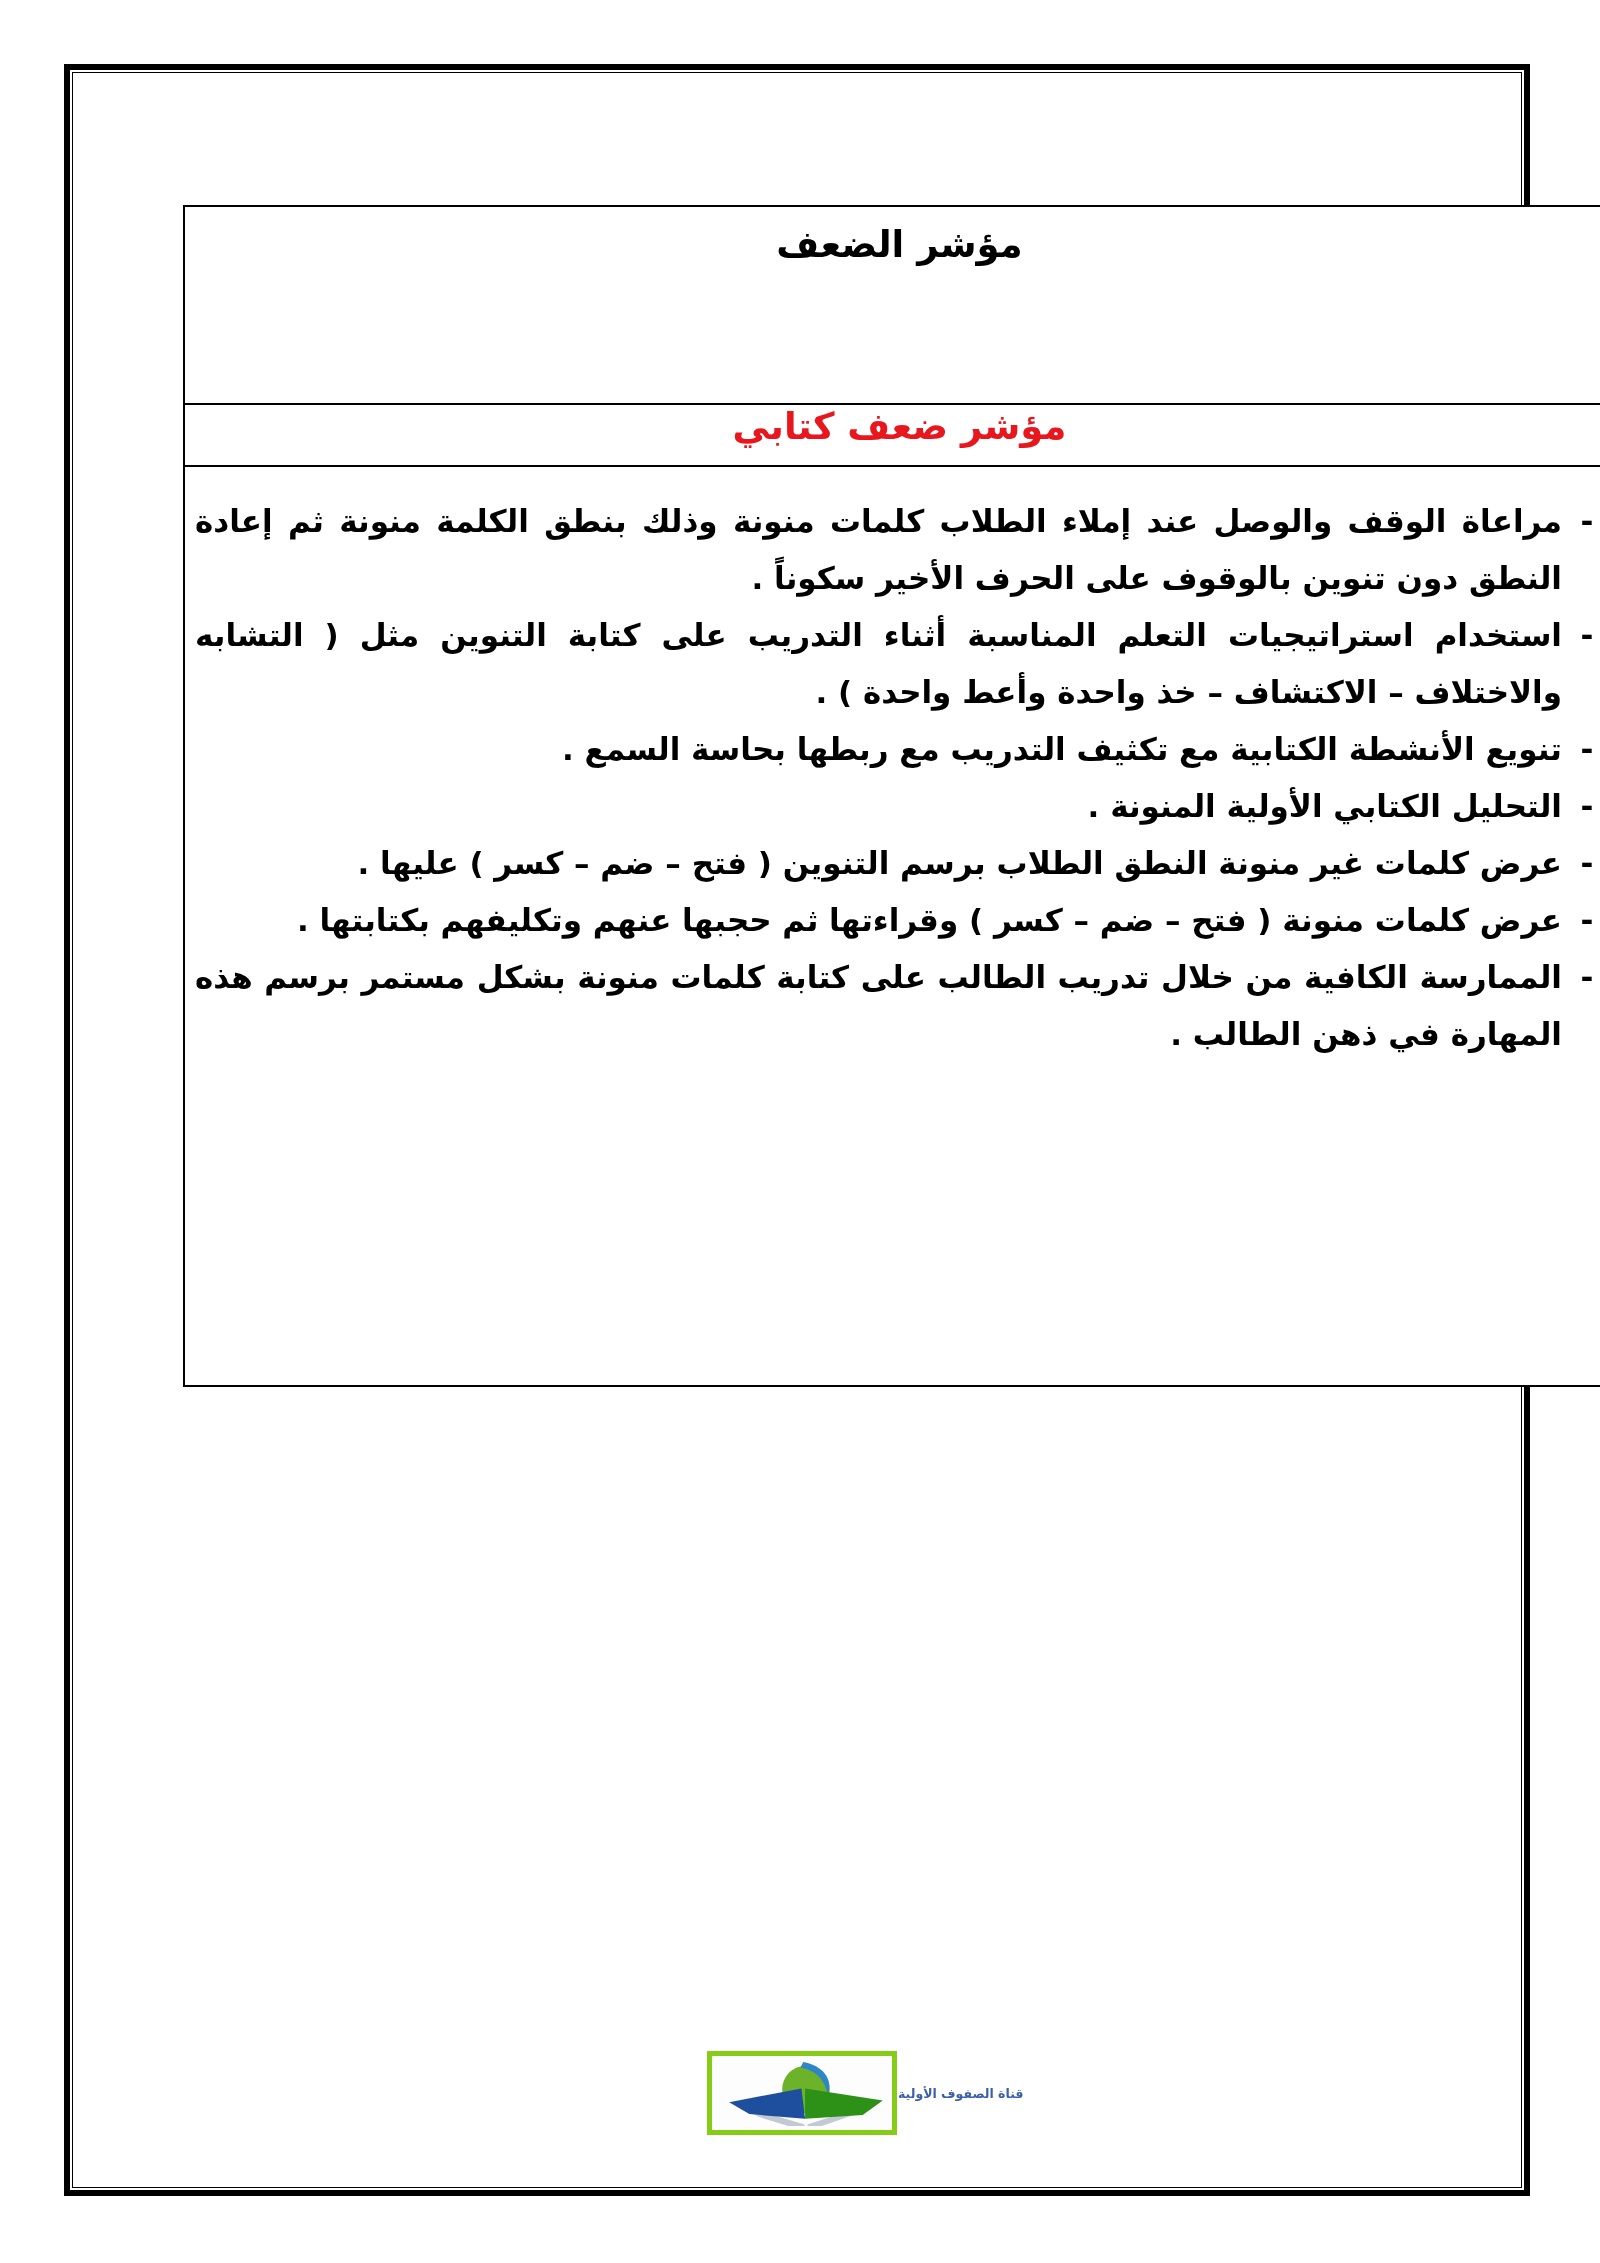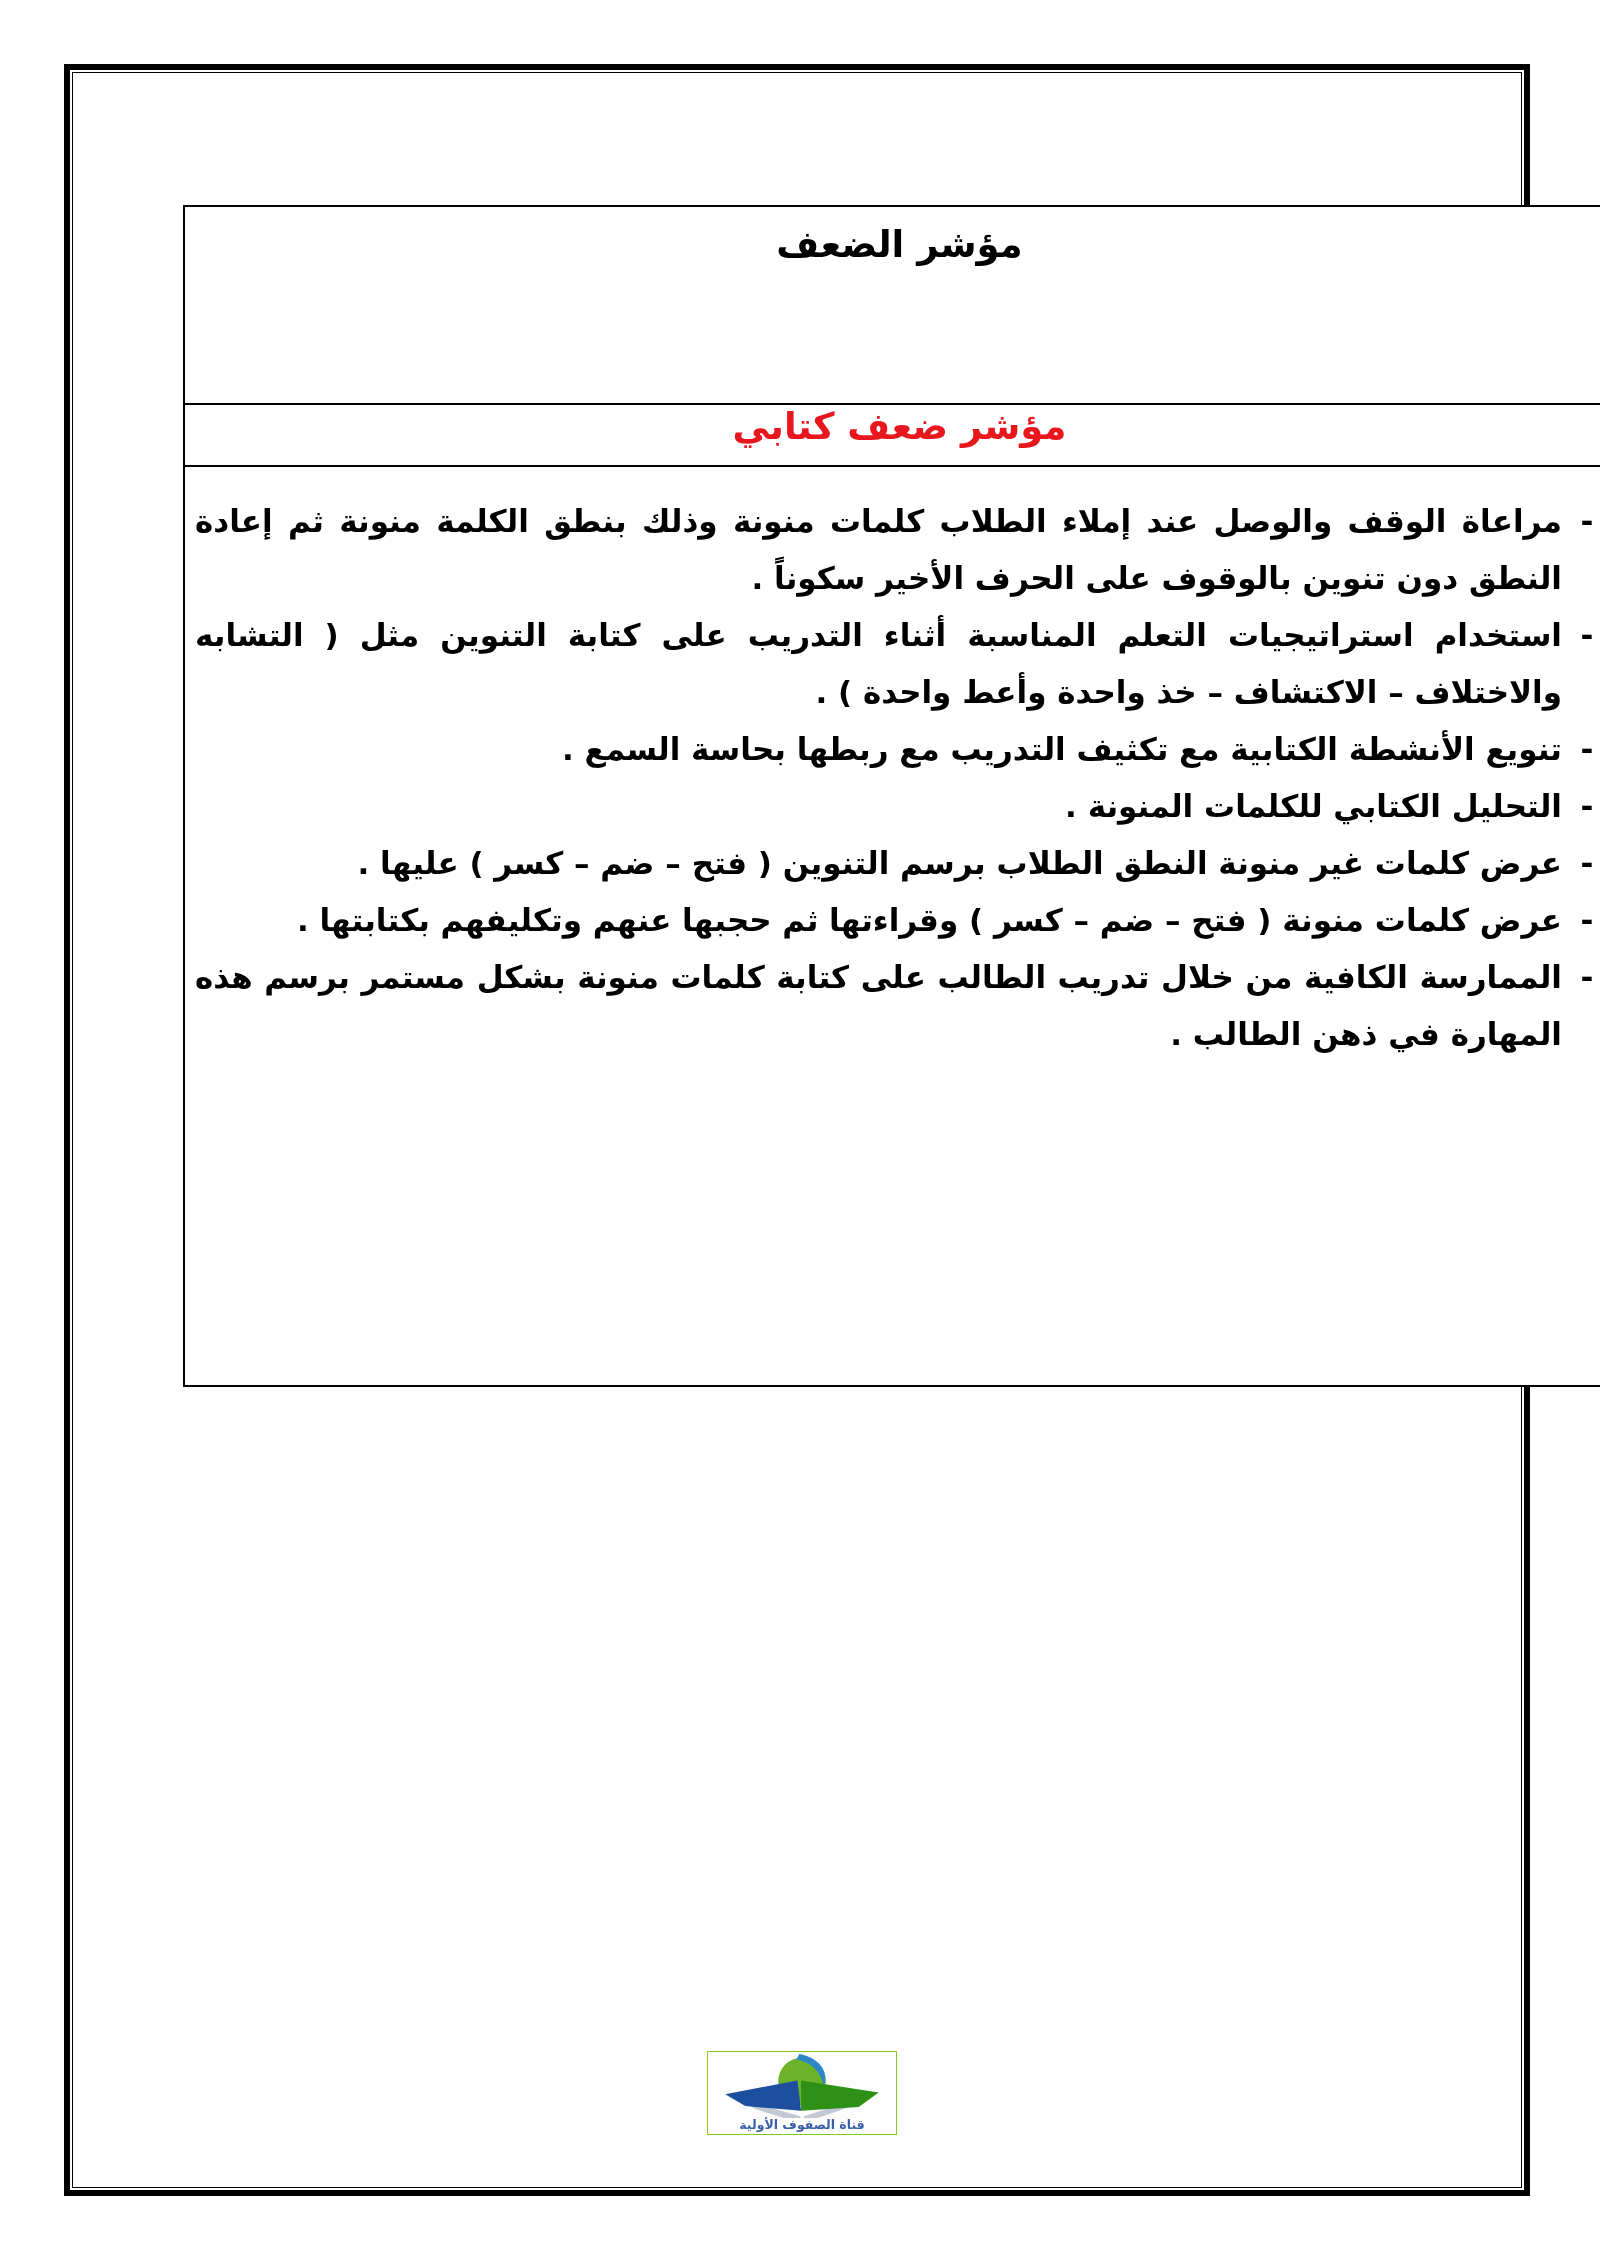--- a/index.html
+++ b/index.html
@@ -71,24 +71,24 @@
     text-align:center;
   }
   .bullet .btext{
     flex:1 1 auto;
     text-align:justify;
   }
   
   .footer-logo{
     position:absolute;left:707px;top:2051px;
     width:190px;height:84px;
-    border:1px solid #84cc16;
+    border:5px solid #84cc16;
     box-sizing:border-box;
     background:#fdfdfd;
-    display:flex;flex-direction:column;align-items:center;justify-content:flex-start;
+    display:flex;flex-direction:row;align-items:center;justify-content:flex-start;
     padding:2px 2px 1px 2px;
   }
   .footer-logo svg{flex:0 0 auto;}
   .logo-caption{
     font-size:12.5px;line-height:14px;
     font-weight:700;
     color:var(--logo-caption-blue,#3b5fa8);
     white-space:nowrap;
     direction:rtl;
   }
@@ -128,21 +128,21 @@
       <div class="btext">استخدام استراتيجيات التعلم المناسبة أثناء التدريب على كتابة التنوين مثل ( التشابه والاختلاف – الاكتشاف – خذ واحدة وأعط واحدة ) .</div>
     </div>
 
     <div class="bullet">
       <span class="dash">-</span>
       <div class="btext">تنويع الأنشطة الكتابية مع تكثيف التدريب مع ربطها بحاسة السمع .</div>
     </div>
 
     <div class="bullet">
       <span class="dash">-</span>
-      <div class="btext">التحليل الكتابي للكلمات المنونة .</div>
+      <div class="btext">التحليل الكتابي الأولية المنونة .</div>
     </div>
 
     <div class="bullet">
       <span class="dash">-</span>
       <div class="btext">عرض كلمات غير منونة النطق الطلاب برسم التنوين ( فتح – ضم – كسر ) عليها .</div>
     </div>
 
     <div class="bullet">
       <span class="dash">-</span>
       <div class="btext">عرض كلمات منونة ( فتح – ضم – كسر ) وقراءتها ثم حجبها عنهم وتكليفهم بكتابتها .</div>

